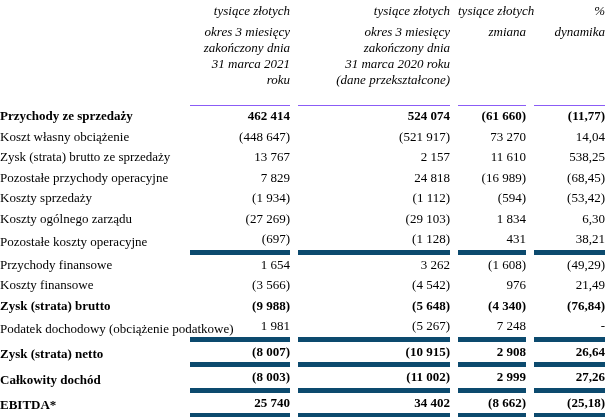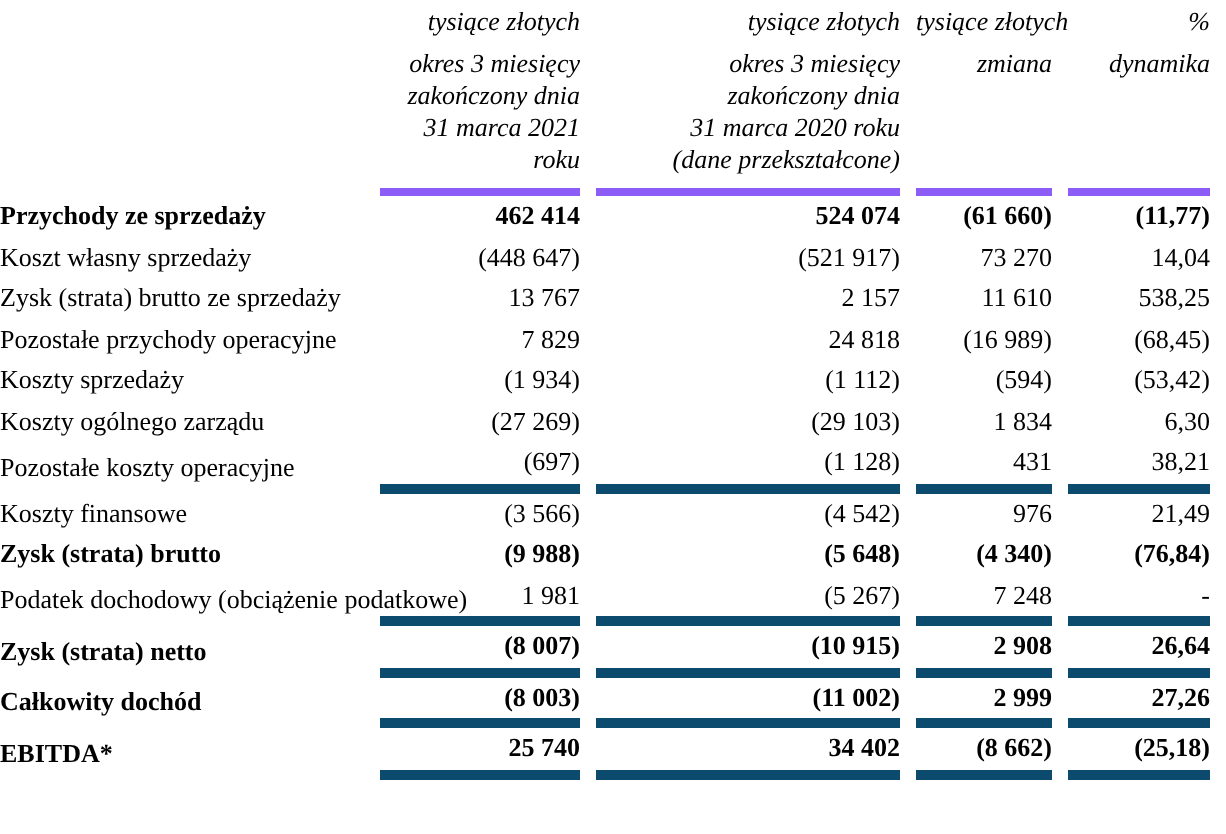--- a/index.html
+++ b/index.html
@@ -37,22 +37,22 @@
     font-size: 13px;
     white-space: nowrap;
   }
   thead th {
     vertical-align: top;
     font-weight: normal;
     font-style: italic;
     text-align: right;
   }
   thead th.num {
-    border-bottom: 4px solid #8b5cf6;
-    padding-bottom: 6px;
+    border-bottom: 1px solid #8b5cf6;
+    padding-bottom: 17px;
   }
   thead th .unit {
     line-height: 17px;
     margin-bottom: 5px;
   }
   thead th .period div {
     line-height: 16px;
   }
   tbody td {
     height: 20.5px;
@@ -124,21 +124,21 @@
     <tbody id="table-body">
 
     <tr class="bold">
           <td class="label">Przychody ze sprzedaży</td>
           <td class="num">462 414</td>
           <td class="num">524 074</td>
           <td class="num">(61 660)</td>
           <td class="num">(11,77)</td>
         </tr>
         <tr>
-          <td class="label">Koszt własny sprzedaży</td>
+          <td class="label">Koszt własny obciążenie</td>
           <td class="num">(448 647)</td>
           <td class="num">(521 917)</td>
           <td class="num">73 270</td>
           <td class="num">14,04</td>
         </tr>
         <tr>
           <td class="label">Zysk (strata) brutto ze sprzedaży</td>
           <td class="num">13 767</td>
           <td class="num">2 157</td>
           <td class="num">11 610</td>
@@ -166,20 +166,27 @@
           <td class="num">6,30</td>
         </tr>
         <tr class="rule">
           <td class="label">Pozostałe koszty operacyjne</td>
           <td class="num">(697)</td>
           <td class="num">(1 128)</td>
           <td class="num">431</td>
           <td class="num">38,21</td>
         </tr>
         <tr>
+          <td class="label">Przychody finansowe</td>
+          <td class="num">1 654</td>
+          <td class="num">3 262</td>
+          <td class="num">(1 608)</td>
+          <td class="num">(49,29)</td>
+        </tr>
+        <tr>
           <td class="label">Koszty finansowe</td>
           <td class="num">(3 566)</td>
           <td class="num">(4 542)</td>
           <td class="num">976</td>
           <td class="num">21,49</td>
         </tr>
         <tr class="bold">
           <td class="label">Zysk (strata) brutto</td>
           <td class="num">(9 988)</td>
           <td class="num">(5 648)</td>

